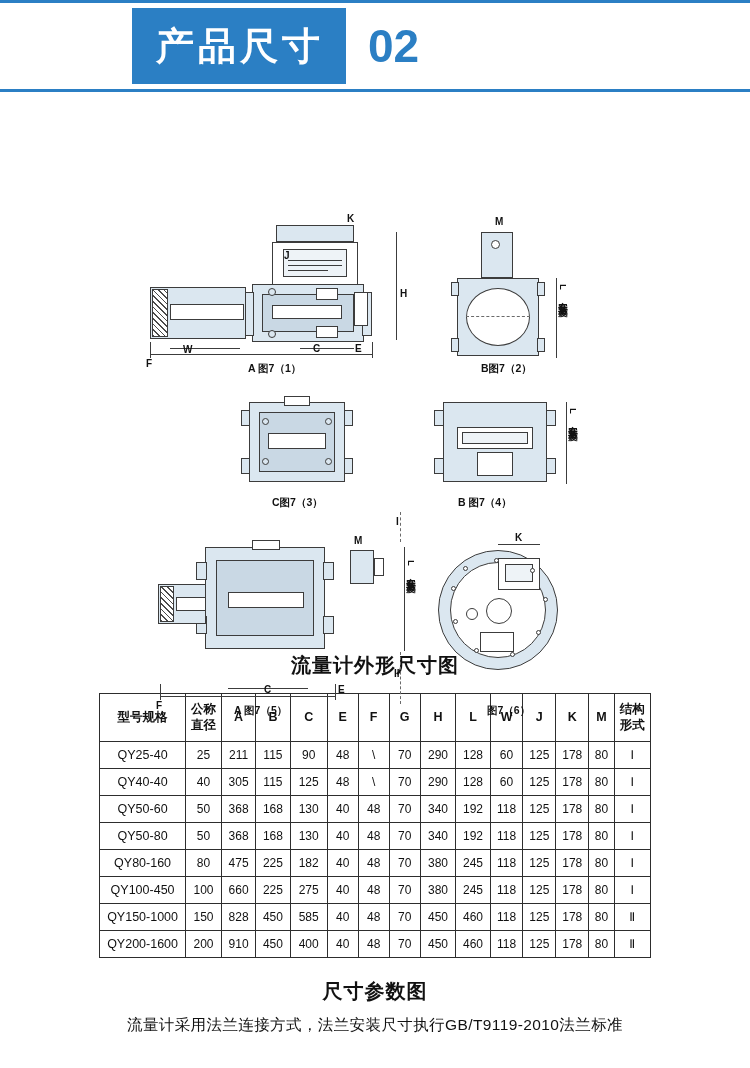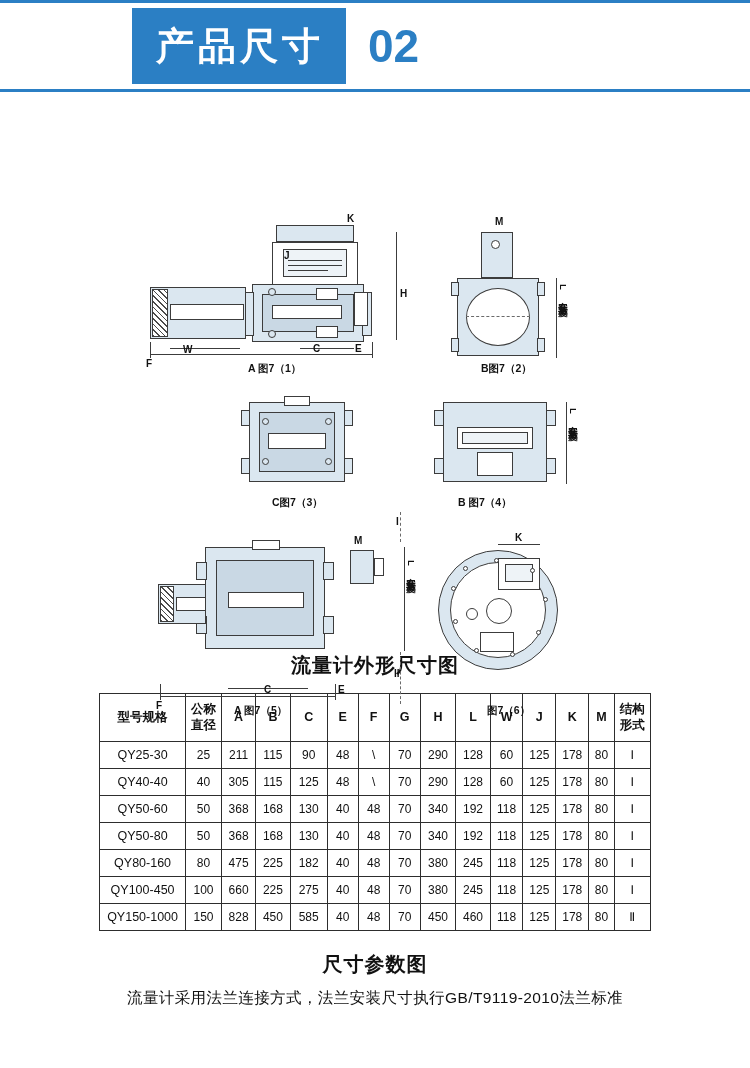--- a/index.html
+++ b/index.html
@@ -359,21 +359,21 @@
         <th style="width:38px;">K</th>
         <th style="width:30px;">M</th>
         <th class="two-line" style="width:46px;">
           <span>结构</span>
           <span>形式</span>
         </th>
       </tr>
     </thead>
     <tbody>
       <tr>
-        <td class="model">QY25-30</td>
+        <td class="model">QY25-40</td>
         <td>25</td>
         <td>211</td>
         <td>115</td>
         <td>90</td>
         <td>48</td>
         <td>\</td>
         <td>70</td>
         <td>290</td>
         <td>128</td>
         <td>60</td>
@@ -477,18 +477,35 @@
         <td>48</td>
         <td>70</td>
         <td>450</td>
         <td>460</td>
         <td>118</td>
         <td>125</td>
         <td>178</td>
         <td>80</td>
         <td>Ⅱ</td>
       </tr>
+      <tr>
+        <td class="model">QY200-1600</td>
+        <td>200</td>
+        <td>910</td>
+        <td>450</td>
+        <td>400</td>
+        <td>40</td>
+        <td>48</td>
+        <td>70</td>
+        <td>450</td>
+        <td>460</td>
+        <td>118</td>
+        <td>125</td>
+        <td>178</td>
+        <td>80</td>
+        <td>Ⅱ</td>
+      </tr>
     </tbody>
   </table>
 </div>
 
 <div class="sec-title mt">尺寸参数图</div>
 <div class="footnote">流量计采用法兰连接方式，法兰安装尺寸执行GB/T9119-2010法兰标准</div>
 
 </body></html>

